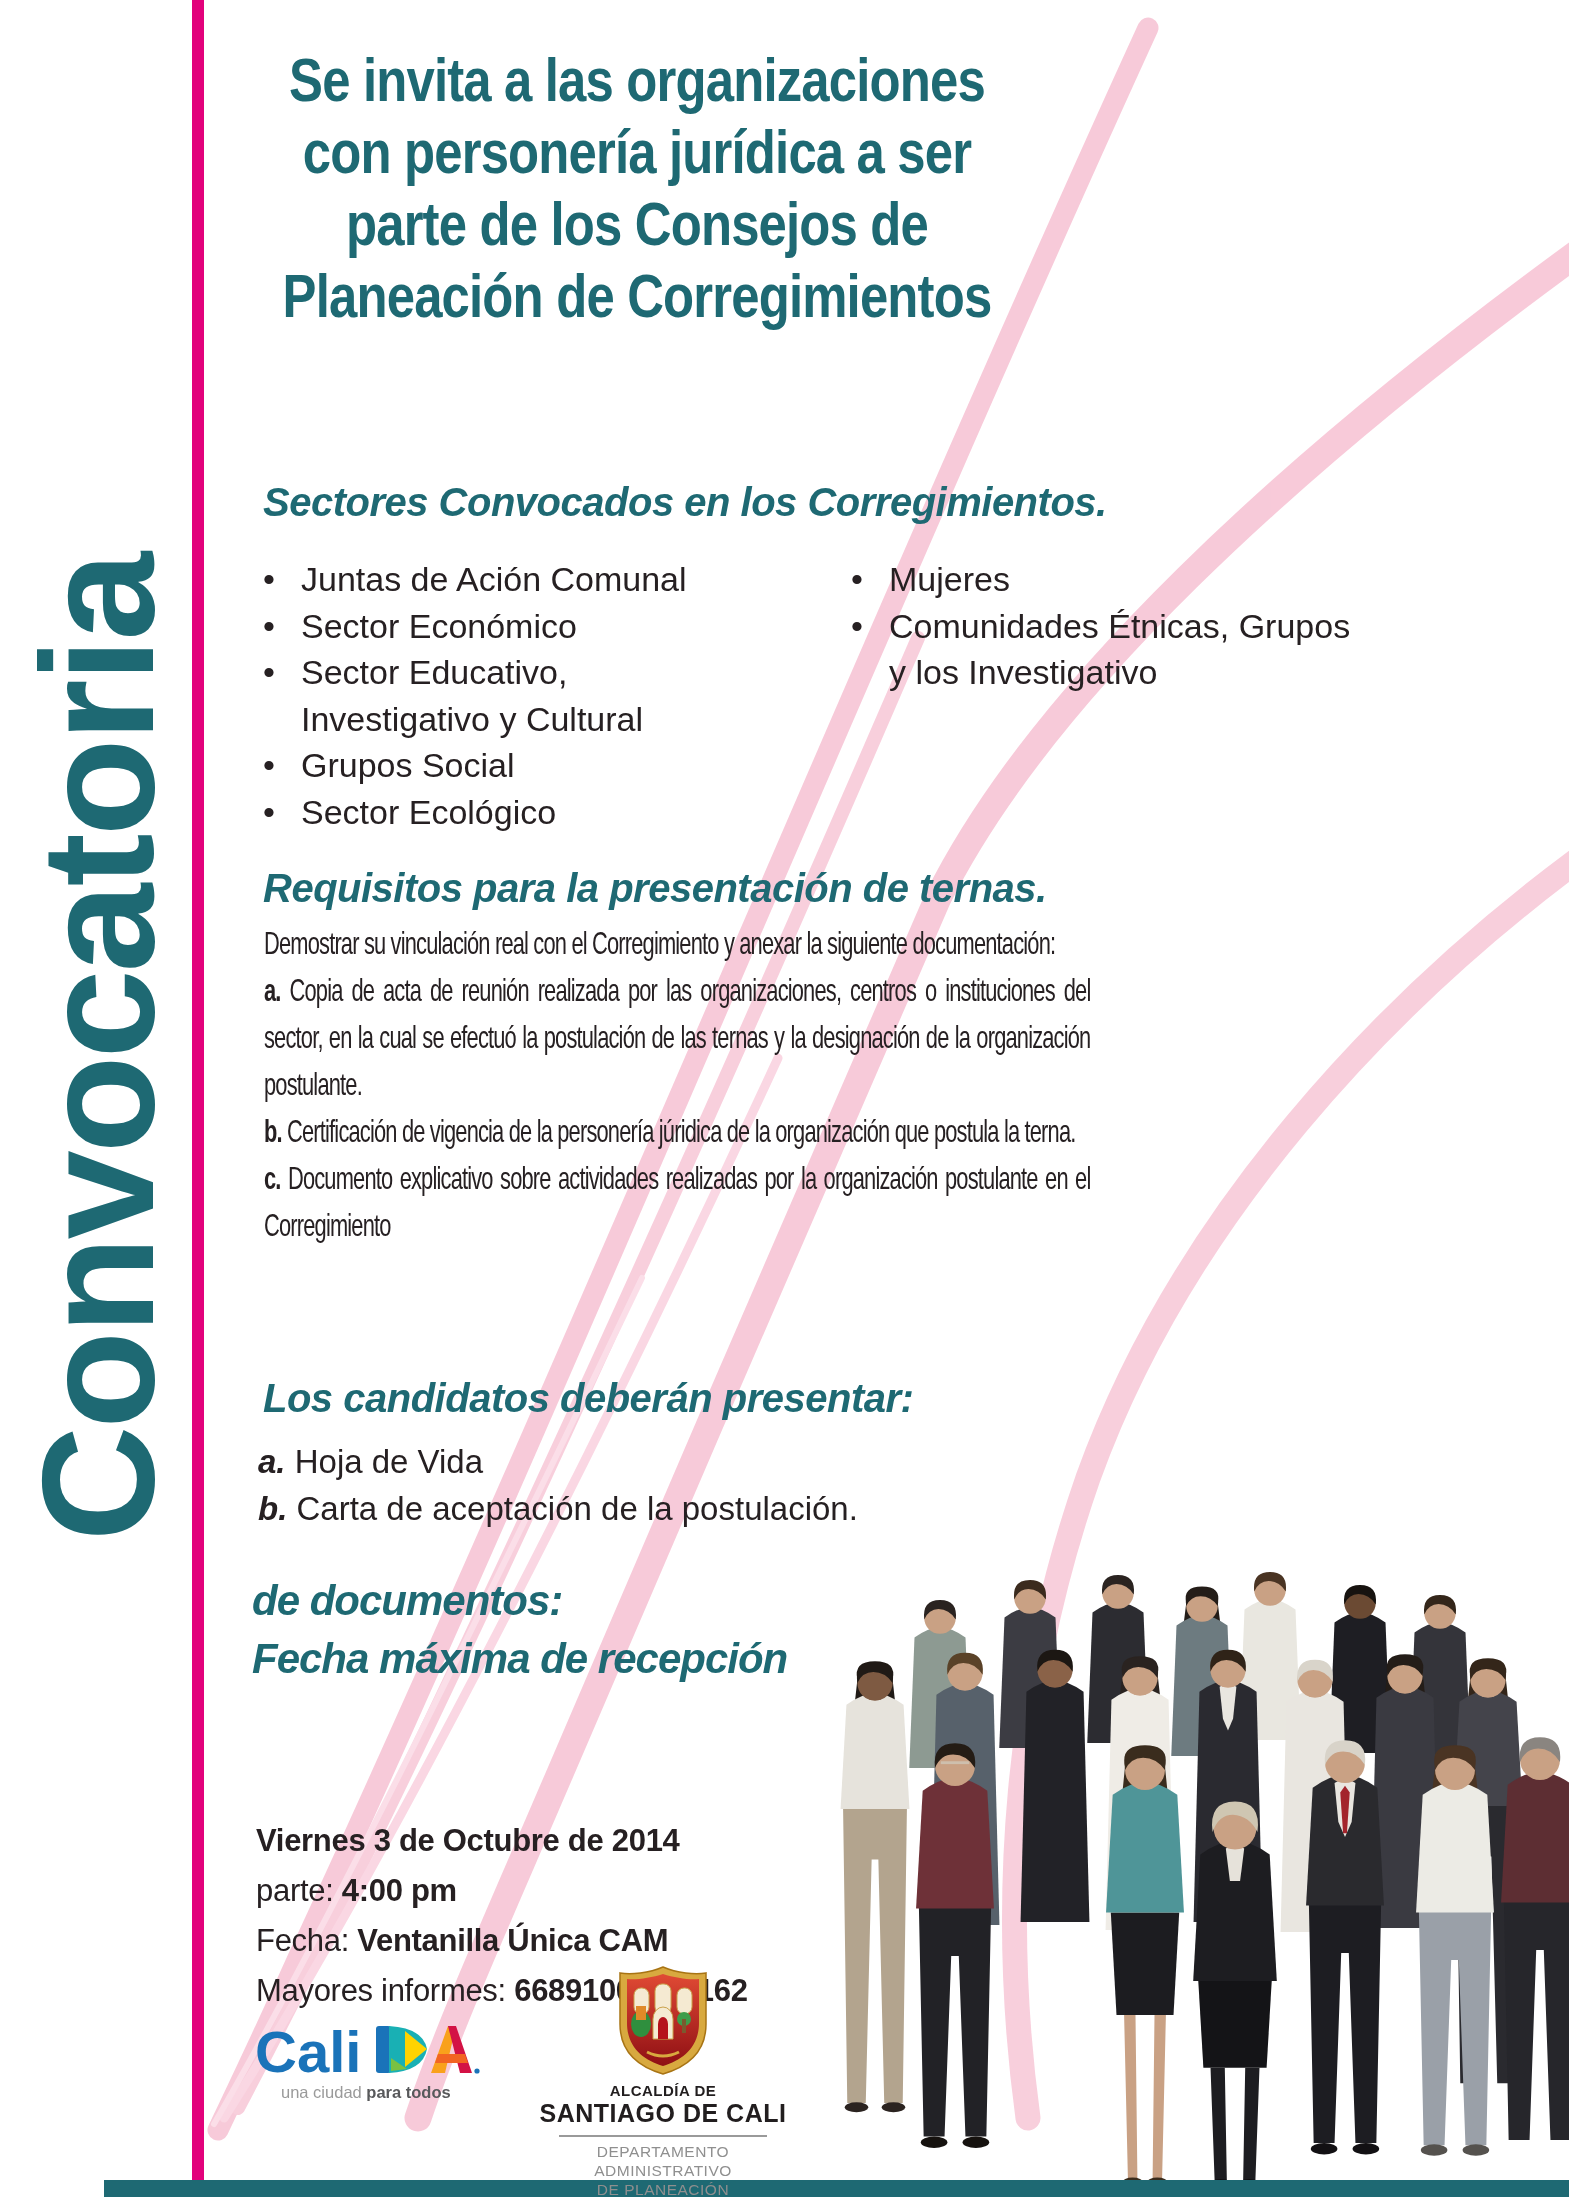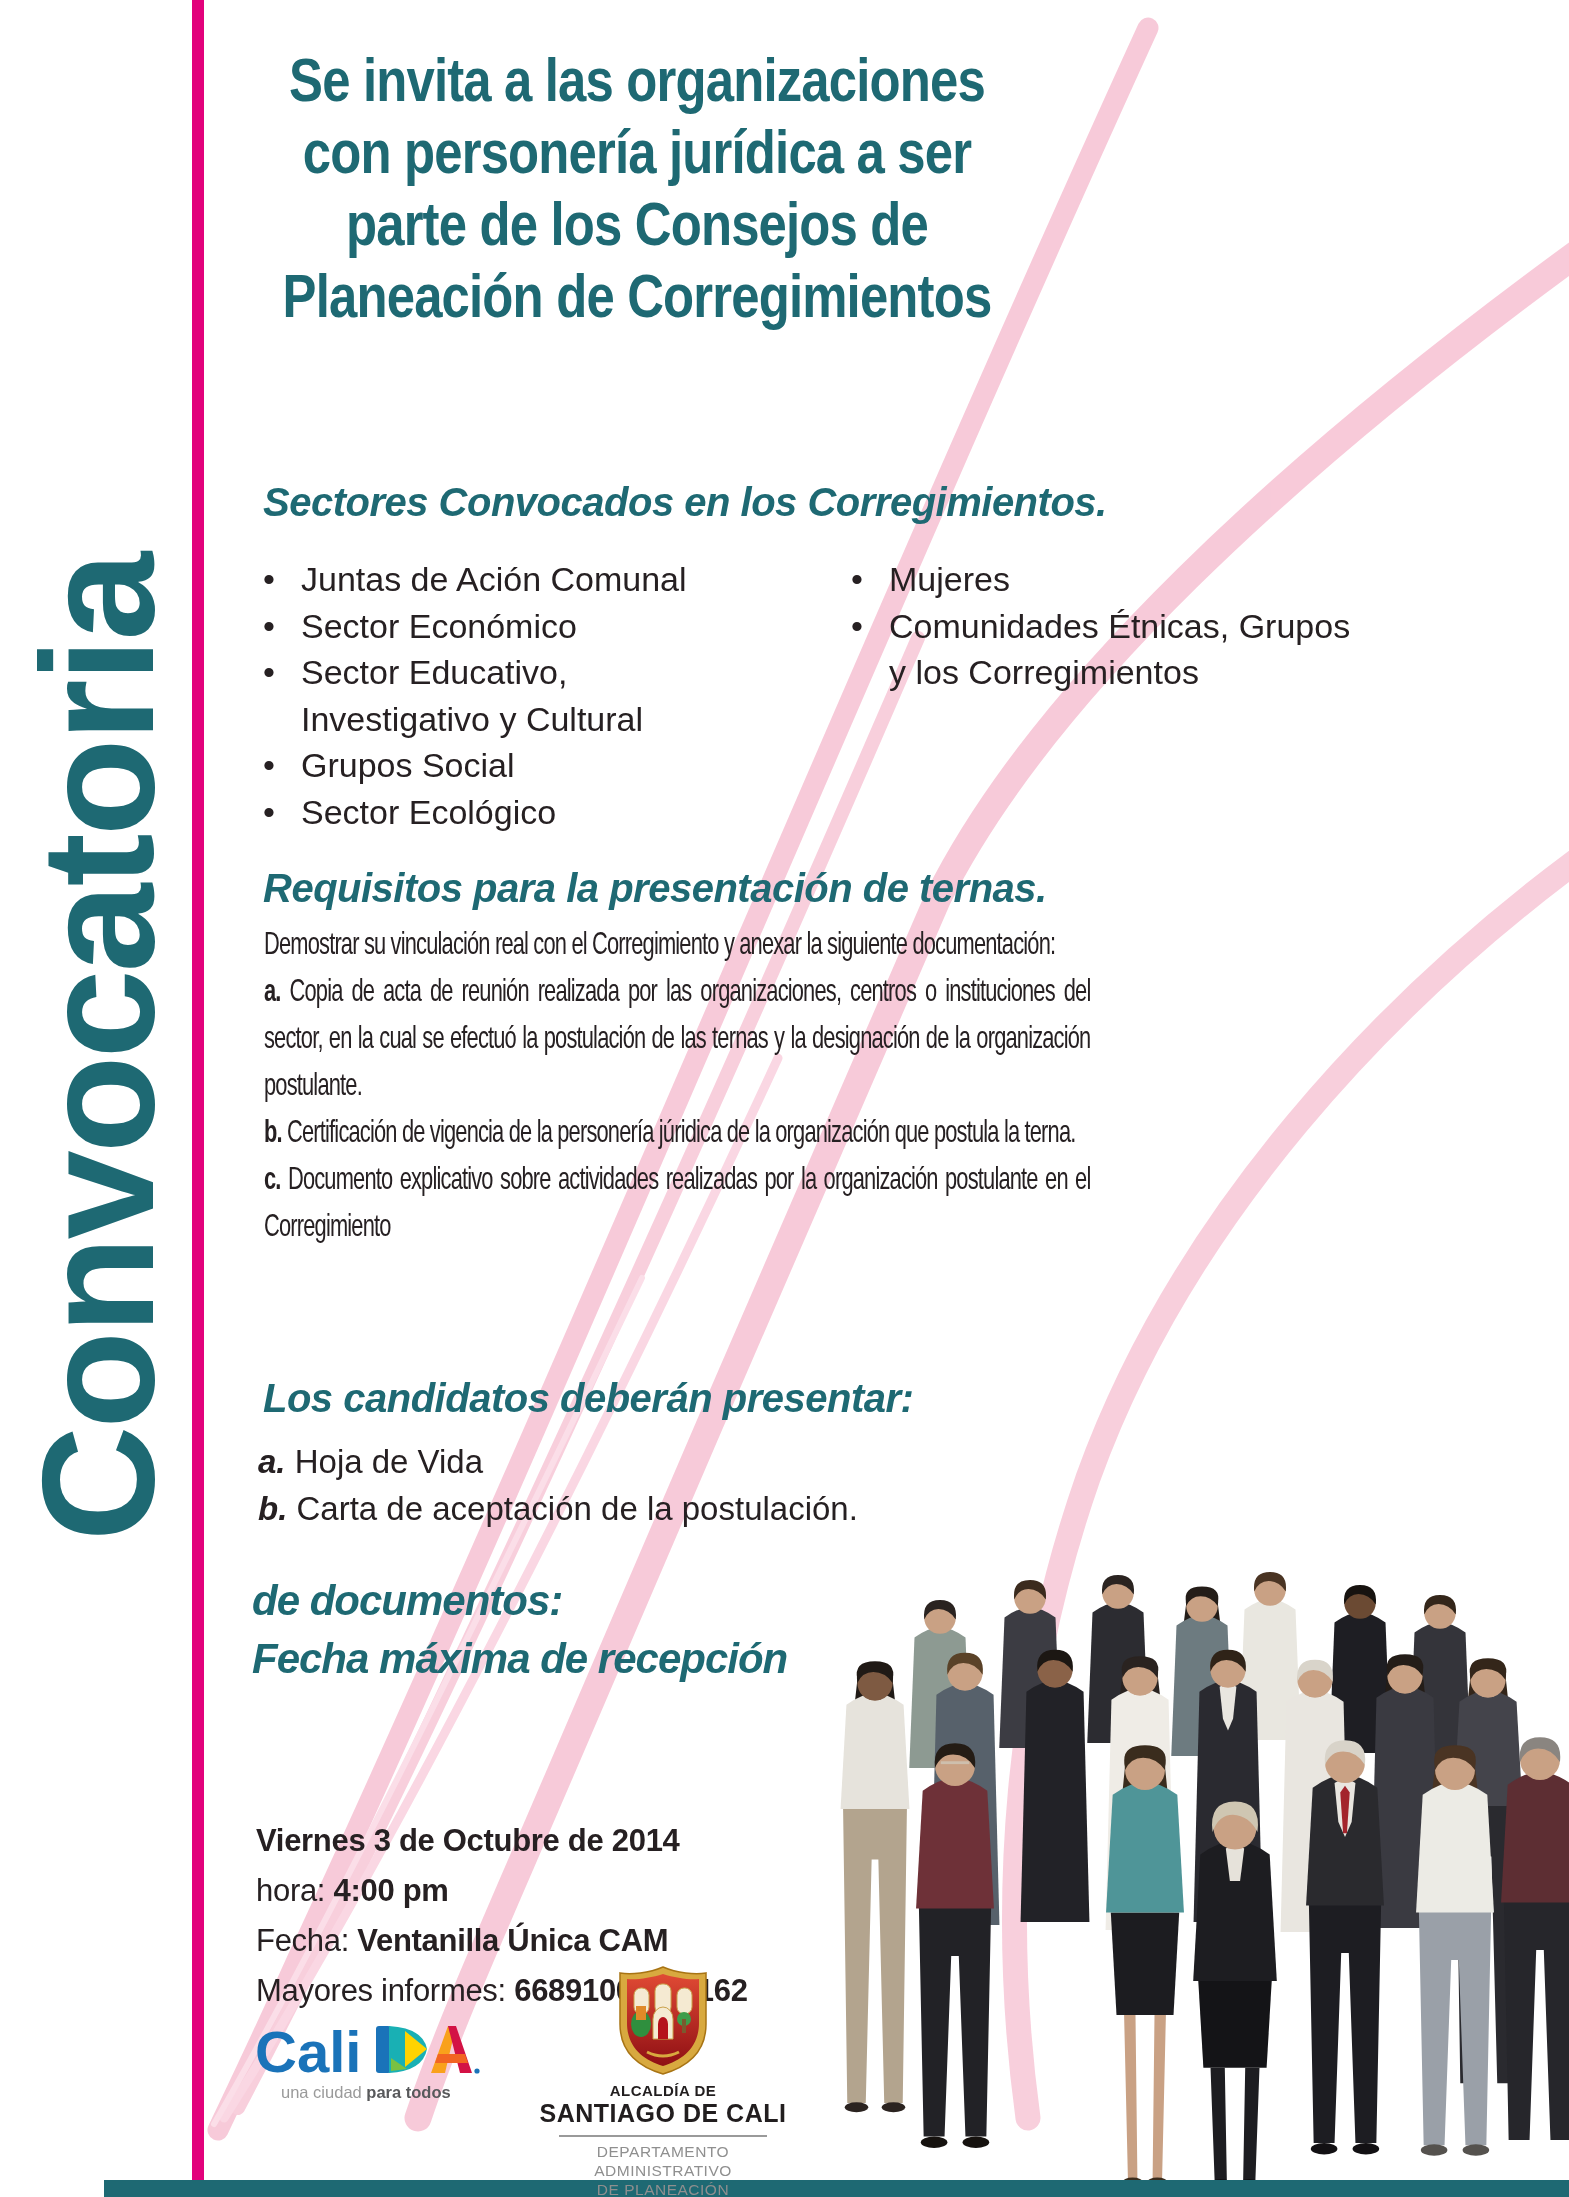--- a/index.html
+++ b/index.html
@@ -282,21 +282,21 @@
       </div>
     <div class="line">
         <span class="mark">•</span>
         <span>Comunidades Étnicas, Grupos</span>
       </div>
     <div class="line">
         <span class="mark"></span>
       </div>
     <div class="line">
         <span class="mark"></span>
-        <span>y los Corregimientos</span>
+        <span>y los Investigativo</span>
       </div>
   </div>
 
   <div class="txt heading h-requisitos">Requisitos para la presentación de ternas.</div>
 
   <div class="txt req-body">
     <p>Demostrar su vinculación real con el Corregimiento y anexar la siguiente documentación:</p>
     <p><b>a.</b> <span>Copia de acta de reunión realizada por las organizaciones, centros o instituciones del sector, en la cual se efectuó la postulación de las ternas y la designación de la organización postulante.</span></p>
     <p><b>b.</b> <span>Certificación de vigencia de la personería júridica de la organización que postula la terna.</span></p>
     <p><b>c.</b> <span>Documento explicativo sobre actividades realizadas por la organización postulante en el Corregimiento</span></p>
@@ -308,21 +308,21 @@
     <div><b>b.</b> <span>Carta de aceptación de la postulación.</span></div>
   </div>
 
   <div class="txt h-fecha">
     <div>de documentos:</div>
     <div>Fecha máxima de recepción</div>
   </div>
 
   <div class="txt date-block">
     <div><b>Viernes 3 de Octubre de 2014</b></div>
-    <div><span>hora:</span> <b>4:00 pm</b></div>
+    <div><span>parte:</span> <b>4:00 pm</b></div>
     <div><span>Fecha:</span> <b>Ventanilla Única CAM</b></div>
     <div><span>Mayores informes:</span> <b>6689100 Ext 162</b></div>
   </div>
 
   <svg class="calida" width="232" height="95" viewBox="0 0 232 95">
     <text x="0" y="56" font-family="Liberation Sans, sans-serif" font-size="58" font-weight="bold" fill="#1a73b9">Cali</text>
     <g>
       <title>DA</title>
       <rect x="121" y="10" width="15" height="47" rx="3" fill="#1a73b9"></rect>
       <path d="M134,10 Q168,12 172,33 Q168,55 134,57 Z" fill="#19b0b4"></path>

